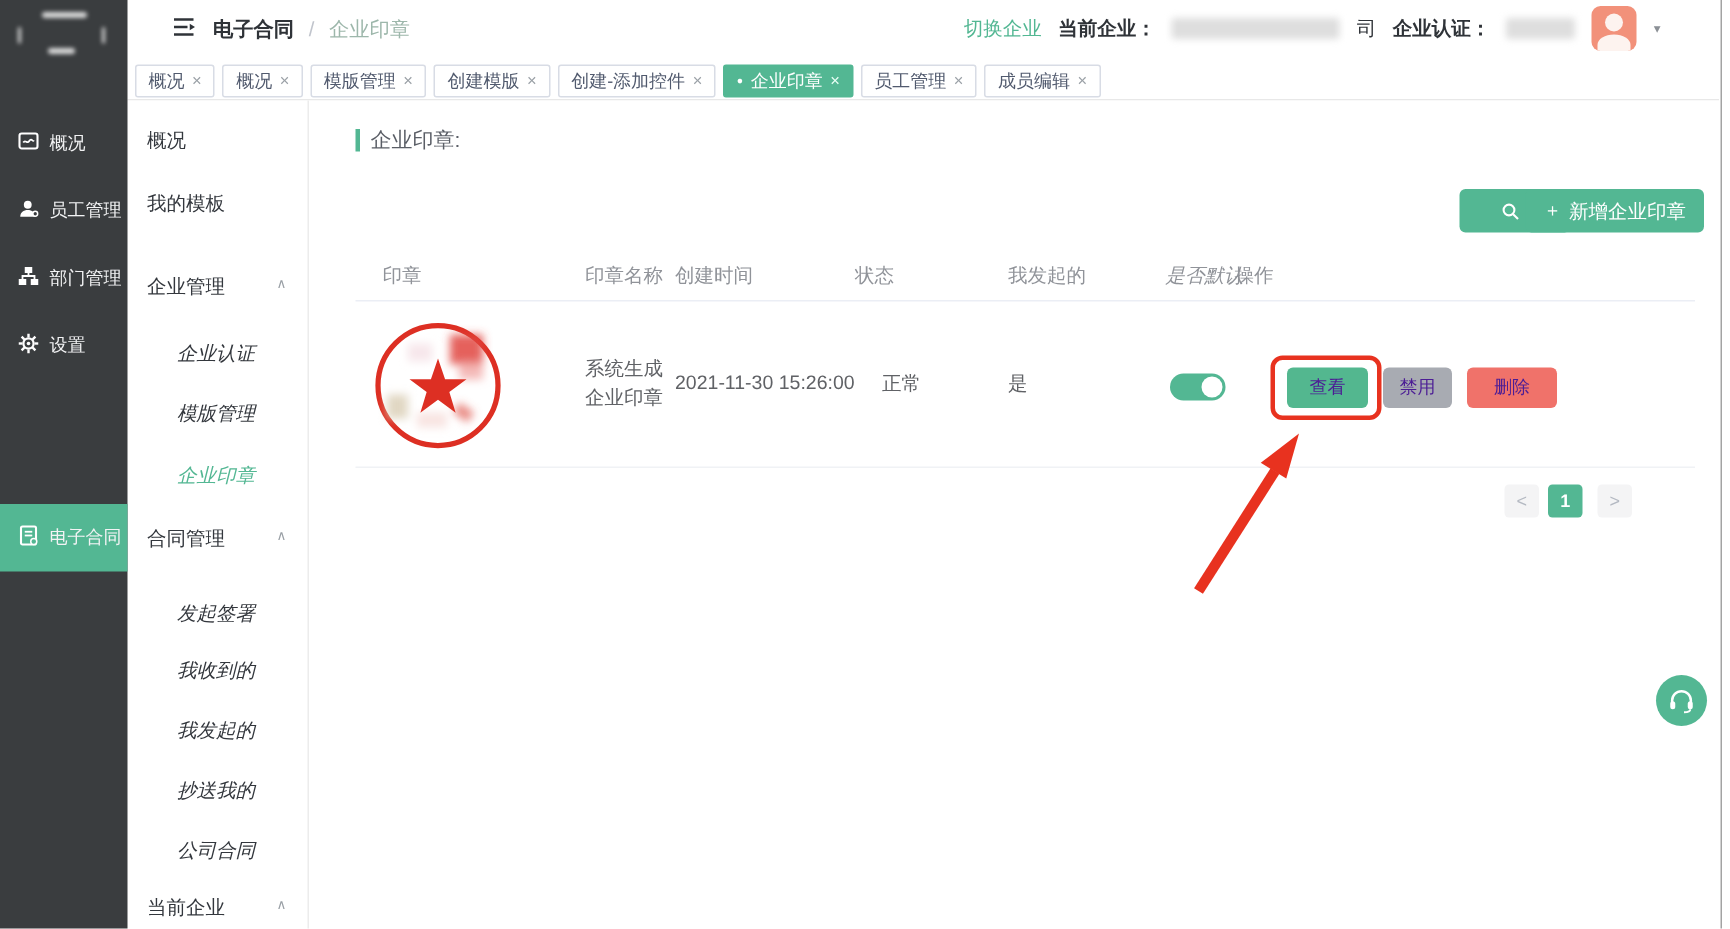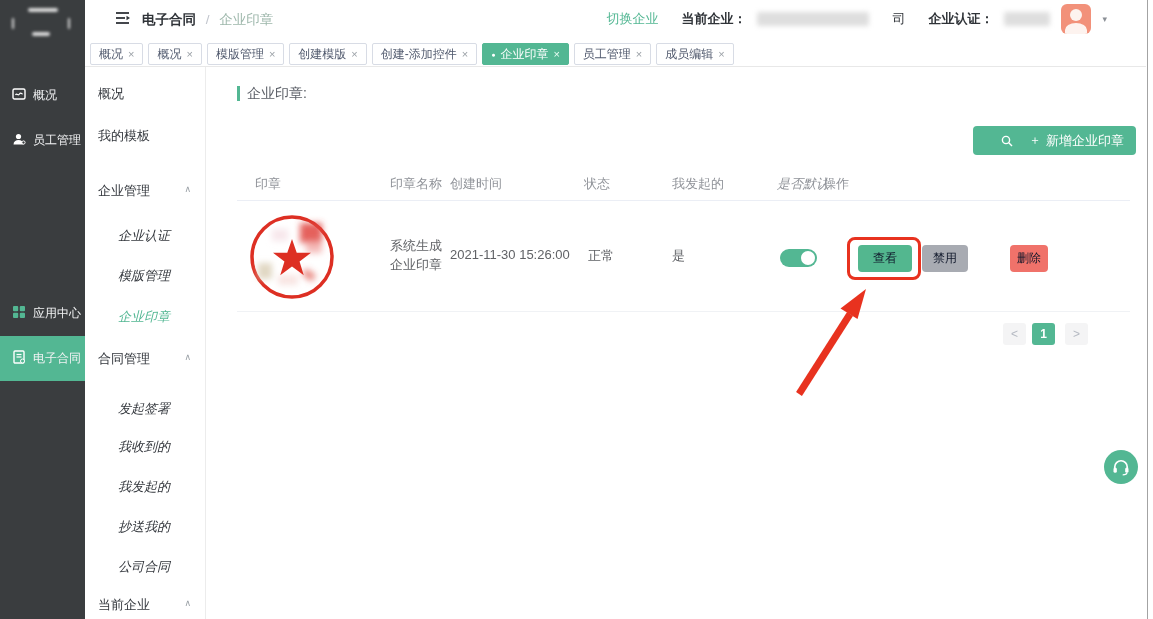--- a/index.html
+++ b/index.html
@@ -26,21 +26,21 @@
 
   
   #topbar { position:absolute; left:85px; top:0; width:1068px; height:38px; background:#fff; }
   #collapse-btn { position:absolute; left:30px; top:11px; cursor:pointer; }
   #breadcrumb { position:absolute; left:57px; top:11px; font-size:13.5px; }
   #breadcrumb .root { color:#2f3338; font-weight:bold; }
   #breadcrumb .sep { color:#c0c4cc; margin:0 6px; }
   #breadcrumb .cur { color:#9db7ab; }
   #topbar-right { position:absolute; right:46px; top:0; height:38px; display:flex; align-items:center; gap:11px; font-size:13px; }
   .link-green { color:#53b793; cursor:pointer; }
-  .tlabel { color:#2f3338; font-weight:bold;margin-left:12px; }
+  .tlabel { color:#2f3338; font-weight:bold; }
   .blurblock { background:#dedede; border-radius:2px; filter:blur(2.5px); }
   #avatar { width:30px; height:30px; border-radius:6px; background:#f2917a; position:relative; overflow:hidden; cursor:pointer; }
   #avatar .head { position:absolute; left:9px; top:5px; width:12px; height:12px; border-radius:50%; background:#fdf3ef; }
   #avatar .body { position:absolute; left:4px; top:19px; width:22px; height:14px; border-radius:50% 50% 0 0; background:#fdf3ef; }
   .ddcaret { color:#8b9096; font-size:9px; cursor:pointer; }
 
   
   #tabbar { position:absolute; left:85px; top:38px; width:1061px; height:29px; background:#fff;
     border-bottom:1px solid #e8e8e8; display:flex; align-items:flex-start; padding:5px 0 0 5px; gap:5px; }
   .tab { height:22px; display:flex; align-items:center; gap:5px; padding:0 8px; background:#fff;
@@ -67,25 +67,25 @@
   .cell { position:absolute; font-size:13px; color:#606266; white-space:nowrap; }
 
   
   #seal { position:absolute; left:42px; top:146px; width:88px; height:88px; }
 
   
   #default-toggle { position:absolute; left:574px; top:182px; width:37px; height:18px; background:#53b793;
     border-radius:9px; cursor:pointer; }
   #default-toggle .knob { position:absolute; right:2px; top:2px; width:14px; height:14px; border-radius:50%; background:#fff; }
 
-  .act { position:absolute; top:178px; height:27px; border:none; border-radius:4px; color:#0f172a; font-size:12px;
+  .act { position:absolute; top:178px; height:27px; border:none; border-radius:4px; color:#4c1d95; font-size:12px;
     cursor:pointer; font-family:inherit; }
   #btn-view { left:652px; width:54px; background:#53b78f; }
   #btn-disable { left:716px; width:46px; background:#a8abb2; }
-  #btn-delete { left:772px; width:38px; background:#f0726a;margin-left:32px; }
+  #btn-delete { left:772px; width:60px; background:#f0726a; }
 
   
   .pg { position:absolute; top:256px; width:23px; height:22px; border-radius:3px; display:flex; align-items:center;
     justify-content:center; font-size:12px; cursor:pointer; }
   .pg.dim { background:#f4f4f5; color:#b4b9c2; }
   #pg-cur { background:#53b793; color:#fff; font-weight:bold; }
 
   
   #help-btn { position:absolute; left:1104px; top:450px; width:34px; height:34px; border-radius:50%;
     background:#53b793; display:flex; align-items:center; justify-content:center; cursor:pointer; z-index:20; }
@@ -122,32 +122,49 @@
   <div class="dnav" style="top:118px;">
     <span>
       <svg width="14" height="14" viewBox="0 0 14 14">
           <circle cx="6.5" cy="4.5" r="2.6" fill="#fff"></circle>
           <path d="M1.5 12.5 c0-3 2.2-4.5 5-4.5 s5 1.5 5 4.5 z" fill="#fff"></path>
           <circle cx="11.5" cy="10.5" r="1.6" fill="#3a3d3f" stroke="#fff" stroke-width="1"></circle>
         </svg>
     </span>
     <span>员工管理</span>
   </div>
-  <div class="dnav" style="top:291px;">
-    <span>
-      <svg width="14" height="14" viewBox="0 0 14 14">
-          <g fill="#53b793">
-            <rect x="1" y="1" width="5.2" height="5.2" rx="1"></rect>
-            <rect x="7.8" y="1" width="5.2" height="5.2" rx="1"></rect>
-            <rect x="1" y="7.8" width="5.2" height="5.2" rx="1"></rect>
-            <rect x="7.8" y="7.8" width="5.2" height="5.2" rx="1"></rect>
+  <div class="dnav" style="top:163px;">
+    <span>
+      <svg width="14" height="14" viewBox="0 0 14 14">
+          <rect x="4.5" y="1" width="5" height="4" fill="#fff"></rect>
+          <rect x="0.5" y="9" width="5" height="4" fill="#fff"></rect>
+          <rect x="8.5" y="9" width="5" height="4" fill="#fff"></rect>
+          <path d="M7 5v2 M3 9V7h8v2" stroke="#fff" stroke-width="1.2" fill="none"></path>
+        </svg>
+    </span>
+    <span>部门管理</span>
+  </div>
+  <div class="dnav" style="top:208px;">
+    <span>
+      <svg width="14" height="14" viewBox="0 0 14 14">
+          <g stroke="#fff" stroke-width="1.6">
+            <line x1="7" y1="0.5" x2="7" y2="3"></line>
+            <line x1="7" y1="11" x2="7" y2="13.5"></line>
+            <line x1="0.5" y1="7" x2="3" y2="7"></line>
+            <line x1="11" y1="7" x2="13.5" y2="7"></line>
+            <line x1="2.4" y1="2.4" x2="4.2" y2="4.2"></line>
+            <line x1="9.8" y1="9.8" x2="11.6" y2="11.6"></line>
+            <line x1="2.4" y1="11.6" x2="4.2" y2="9.8"></line>
+            <line x1="9.8" y1="4.2" x2="11.6" y2="2.4"></line>
           </g>
-        </svg>
-    </span>
-    <span>应用中心</span>
+          <circle cx="7" cy="7" r="3.4" fill="#3a3d3f" stroke="#fff" stroke-width="1.5"></circle>
+          <circle cx="7" cy="7" r="1.2" fill="#fff"></circle>
+        </svg>
+    </span>
+    <span>设置</span>
   </div>
   <div class="dnav active" style="top:336px;">
     <span>
       <svg width="14" height="14" viewBox="0 0 14 14">
           <rect x="2" y="1" width="10" height="12" rx="1" fill="none" stroke="#fff" stroke-width="1.4"></rect>
           <line x1="4.5" y1="4.5" x2="9.5" y2="4.5" stroke="#fff" stroke-width="1.2"></line>
           <line x1="4.5" y1="7" x2="9.5" y2="7" stroke="#fff" stroke-width="1.2"></line>
           <circle cx="10.5" cy="11" r="2" fill="#53b793" stroke="#fff" stroke-width="1"></circle>
         </svg>
     </span>
@@ -282,21 +299,21 @@
   </button>
 
   <button class="btn" id="btn-add">
     <span style="font-size:12px;">＋</span>
     <span>新增企业印章</span>
   </button>
 
   <div class="th" style="left:49px;">印章</div>
   <div class="th" style="left:184px;">印章名称</div>
   <div class="th" style="left:244px;">创建时间</div>
-  <div class="th" style="left:378px;">状态</div>
+  <div class="th" style="left:364px;">状态</div>
   <div class="th" style="left:466px;">我发起的</div>
   <div class="th" style="left:571px;font-style:italic;">是否默认</div>
   <div class="th" style="left:617px;">操作</div>
   <div class="hline" style="top:133px;"></div>
 
   <div id="seal">
     <svg width="88" height="88" viewBox="0 0 88 88">
       <defs>
           <filter id="bl" x="-30%" y="-30%" width="160%" height="160%">
             <feGaussianBlur stdDeviation="3"></feGaussianBlur>

